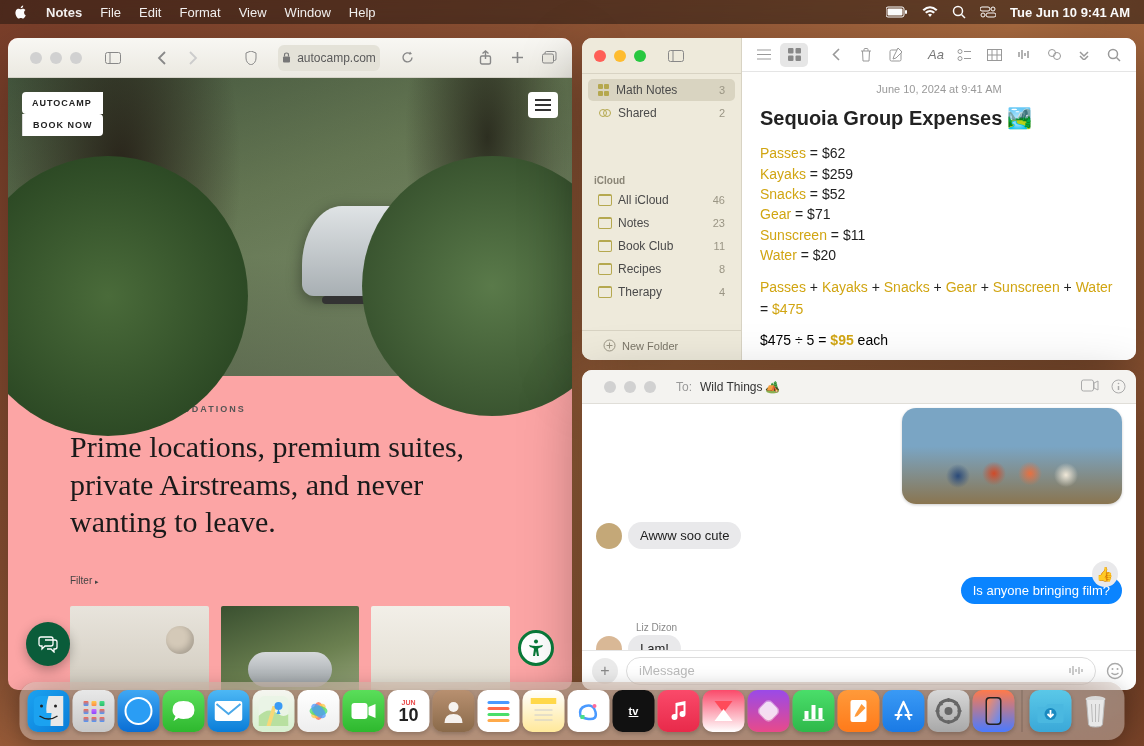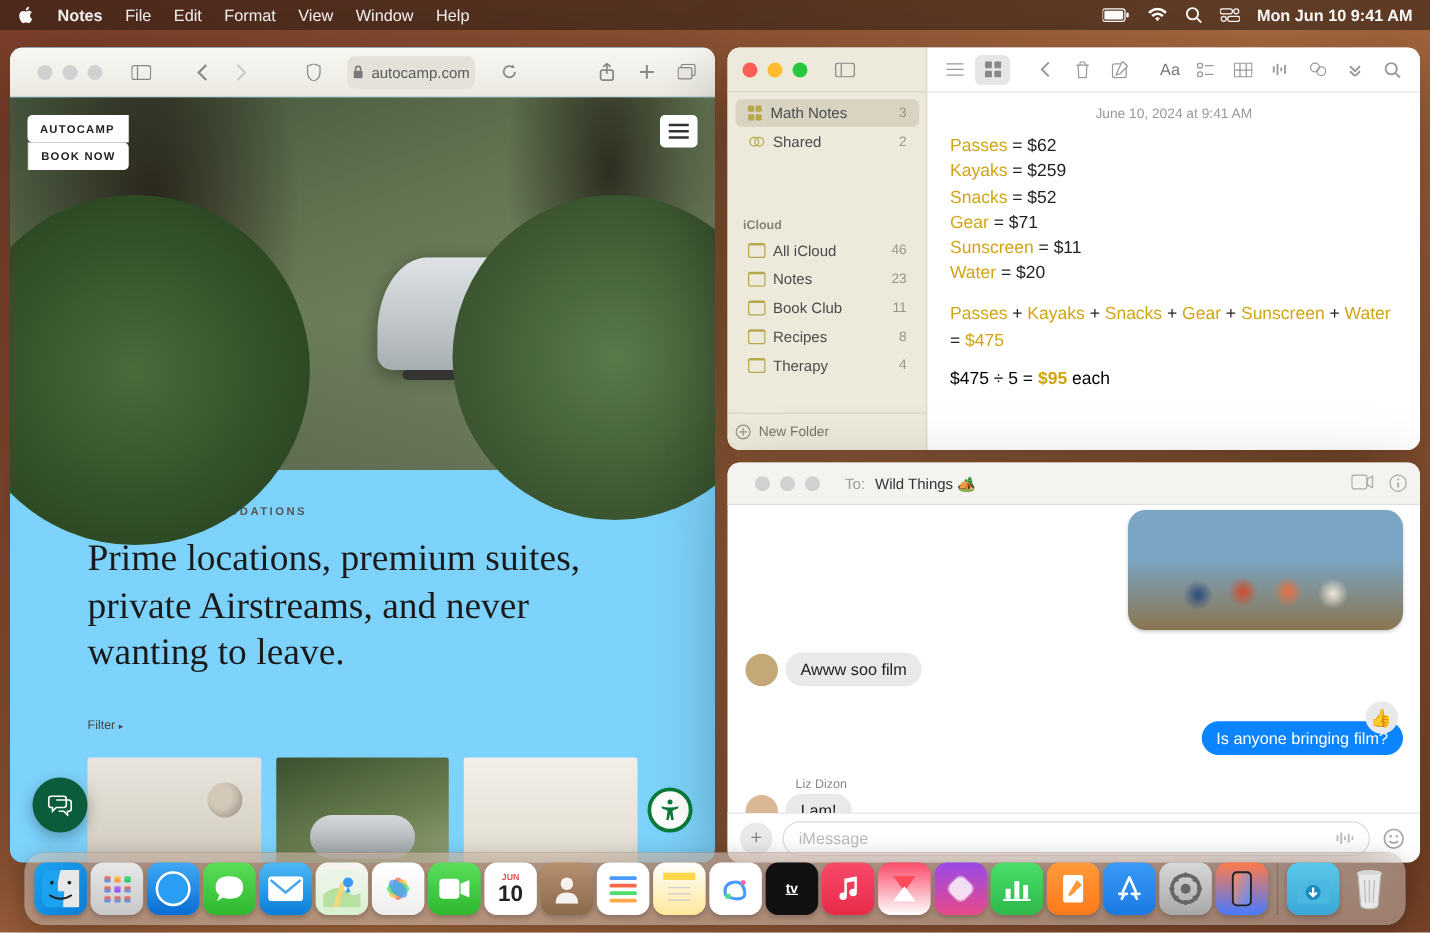--- a/index.html
+++ b/index.html
@@ -15,21 +15,21 @@
 .apple-logo { width: 14px; height: 14px; fill: #fff; }
 
 
 .window { position: absolute; border-radius: 10px; box-shadow: 0 20px 60px rgba(0,0,0,.35); overflow: hidden; background: #fff; }
 .traffic { display: flex; gap: 8px; padding: 0 12px; align-items: center; height: 100%; }
 .traffic span { width: 12px; height: 12px; border-radius: 50%; }
 .traffic .r { background:#ff5f57;} .traffic .y{background:#febc2e;} .traffic .g{background:#28c840;}
 .traffic.inactive span { background:#d1d1d1; }
 
 
-.safari { left: 8px; top: 38px; width: 564px; height: 652px; background:#7dd3fc; }
+.safari { left: 8px; top: 38px; width: 564px; height: 652px; background:#fca5a5; }
 .safari-tb { height: 40px; background: linear-gradient(#f8f7f3,#ebe9e1); border-bottom:1px solid #d6d3c9; display:flex; align-items:center; gap:6px; padding:0 10px;}
 .safari-tb .tbtn { width:26px;height:24px;border-radius:5px;display:flex;align-items:center;justify-content:center;color:#6b6b6b;}
 .safari-tb .url { flex:1; margin:0 8px; height:26px; background:#e4e2d8; border-radius:6px; display:flex; align-items:center; justify-content:center; gap:6px; color:#5a5a5a; font-size:12px;}
 .safari-hero { height: 298px; background: linear-gradient(160deg,#2a3b2a,#5a6b4a 40%,#8a9a7a); position:relative;}
 .safari-hero::before{content:"";position:absolute;inset:0;background:
   radial-gradient(ellipse 200px 400px at 20% 30%, rgba(30,20,15,.8), transparent 60%),
   radial-gradient(ellipse 150px 350px at 85% 20%, rgba(20,15,10,.7), transparent 55%),
   linear-gradient(180deg, rgba(120,140,100,.3) 60%, rgba(60,70,50,.4));}
 .airstream{position:absolute;right:70px;bottom:80px;width:200px;height:90px;background:linear-gradient(#dfe3e5,#a8afb3);border-radius:40px 40px 12px 12px / 60px 60px 12px 12px;box-shadow:0 4px 15px rgba(0,0,0,.4);}
 .airstream::after{content:"";position:absolute;bottom:-8px;left:20px;right:20px;height:8px;background:#333;border-radius:4px;}
@@ -66,25 +66,25 @@
 .ns-list{flex:1;overflow:auto;padding:4px 0;}
 .ns-section{padding:8px 12px 2px;font-size:10px;color:#8a8576;font-weight:600;margin-top:43px;}
 .ns-item{display:flex;align-items:center;padding:4px 10px;gap:6px;border-radius:5px;margin:1px 6px;}
 .ns-item.sel{background:#d9d4c1;}
 .ns-item .nm{flex:1;}
 .ns-item .ct{color:#9a9584;font-size:11px;}
 .ns-item .ic{width:14px;height:12px;}
 .ns-item .ic.folder{border:1px solid #b5a84f;border-radius:2px;border-top-width:2px;}
 .ns-item .ic.calc{display:flex;flex-wrap:wrap;width:12px;height:12px;gap:1px;}
 .ns-item .ic.calc span{width:5px;height:5px;background:#b5a84f;border-radius:1px;}
-.ns-footer{height:30px;border-top:1px solid #d8d3c3;display:flex;align-items:center;padding:0 6px;gap:6px;color:#7a7567;font-size:11px;}
+.ns-footer{height:30px;border-top:1px solid #d8d3c3;display:flex;align-items:center;padding:0 21px;gap:6px;color:#7a7567;font-size:11px;}
 
 .notes-main{flex:1;background:#fff;display:flex;flex-direction:column;}
 .notes-tb{height:36px;border-bottom:1px solid #e5e5e5;display:flex;align-items:center;padding:0 8px;gap:2px;color:#808080;}
-.notes-tb .nbtn{width:28px;height:24px;display:flex;align-items:center;justify-content:center;border-radius:5px;}
+.notes-tb .nbtn{width:28px;height:24px;display:flex;align-items:center;justify-content:center;border-radius:5px;font-style:italic;}
 .notes-tb .nbtn.sel{background:#e6e6e6;}
 .notes-tb .spacer{flex:1;}
 .notes-content{padding:10px 18px;font-size:14px;line-height:1.45;}
 .notes-date{text-align:center;color:#999;font-size:11px;margin-bottom:6px;}
 .notes-title{font-size:20px;font-weight:700;color:#222;margin-bottom:10px;}
 .nc-line{color:#222;}
 .nc-line .k{color:#d1a512;}
 .nc-line .v{color:#222;}
 .nc-sum{margin-top:12px;}
 .nc-sum .op{color:#222;}
@@ -194,21 +194,21 @@
     <svg width="14" height="14">
         <circle cx="6" cy="6" r="4.5" fill="none" stroke="#fff" stroke-width="1.5"></circle>
         <line x1="9.5" y1="9.5" x2="13" y2="13" stroke="#fff" stroke-width="1.5"></line>
       </svg>
     <svg width="16" height="12">
         <rect x="0" y="1" width="10" height="4" rx="2" fill="none" stroke="#fff"></rect>
         <circle cx="13" cy="3" r="2" fill="none" stroke="#fff"></circle>
         <rect x="6" y="7" width="10" height="4" rx="2" fill="none" stroke="#fff"></rect>
         <circle cx="3" cy="9" r="2" fill="none" stroke="#fff"></circle>
       </svg>
-    <span class="clock">Mon Jun 10  9:41 AM</span>
+    <span class="clock">Tue Jun 10  9:41 AM</span>
   </div>
 </div>
 
 <div class="window safari">
   <div class="safari-tb">
     <div class="traffic inactive">
         <span class="r"></span>
         <span class="y"></span>
         <span class="g"></span>
       </div>
@@ -454,20 +454,21 @@
         </div>
       <div class="nbtn">
           <svg width="14" height="14">
             <circle cx="6" cy="6" r="4.5" fill="none" stroke="#999" stroke-width="1.5"></circle>
             <line x1="9.5" y1="9.5" x2="13" y2="13" stroke="#999" stroke-width="1.5"></line>
           </svg>
         </div>
     </div>
     <div class="notes-content">
       <div class="notes-date">June 10, 2024 at 9:41 AM</div>
+      <div class="notes-title">Sequoia Group Expenses 🏞️</div>
       <div id="nc-lines">
           <div class="nc-line"><span class="k">Passes</span> = <span class="v">$62</span></div>
           <div class="nc-line"><span class="k">Kayaks</span> = <span class="v">$259</span></div>
           <div class="nc-line"><span class="k">Snacks</span> = <span class="v">$52</span></div>
           <div class="nc-line"><span class="k">Gear</span> = <span class="v">$71</span></div>
           <div class="nc-line"><span class="k">Sunscreen</span> = <span class="v">$11</span></div>
           <div class="nc-line"><span class="k">Water</span> = <span class="v">$20</span></div>
         </div>
       <div class="nc-line nc-sum" id="nc-sum"><span class="k">Passes</span> <span class="op">+</span> <span class="k">Kayaks</span> <span class="op">+</span> <span class="k">Snacks</span> <span class="op">+</span> <span class="k">Gear</span> <span class="op">+</span> <span class="k">Sunscreen</span> <span class="op">+</span> <span class="k">Water</span></div>
       <div class="nc-line" style="margin-top:2px">= <span class="k">$475</span></div>
@@ -495,21 +496,21 @@
           <circle cx="7.5" cy="4.5" r="0.8" fill="#aaa"></circle>
           <line x1="7.5" y1="7" x2="7.5" y2="11" stroke="#aaa" stroke-width="1.5"></line>
         </svg>
     </div>
   </div>
   <div class="msg-body">
     <div class="msg-photo"></div>
     <div class="msg-row">
       <div class="bubble-wrap">
         <div class="avatar"></div>
-        <div class="bubble">Awww soo film</div>
+        <div class="bubble">Awww soo cute</div>
       </div>
     </div>
     <div class="msg-row out">
       <div class="react">👍</div>
       <div class="bubble">Is anyone bringing film?</div>
     </div>
     <div class="msg-row msg-row2">
       <div class="sender">Liz Dizon</div>
       <div class="bubble-wrap">
         <div class="avatar b"></div>

